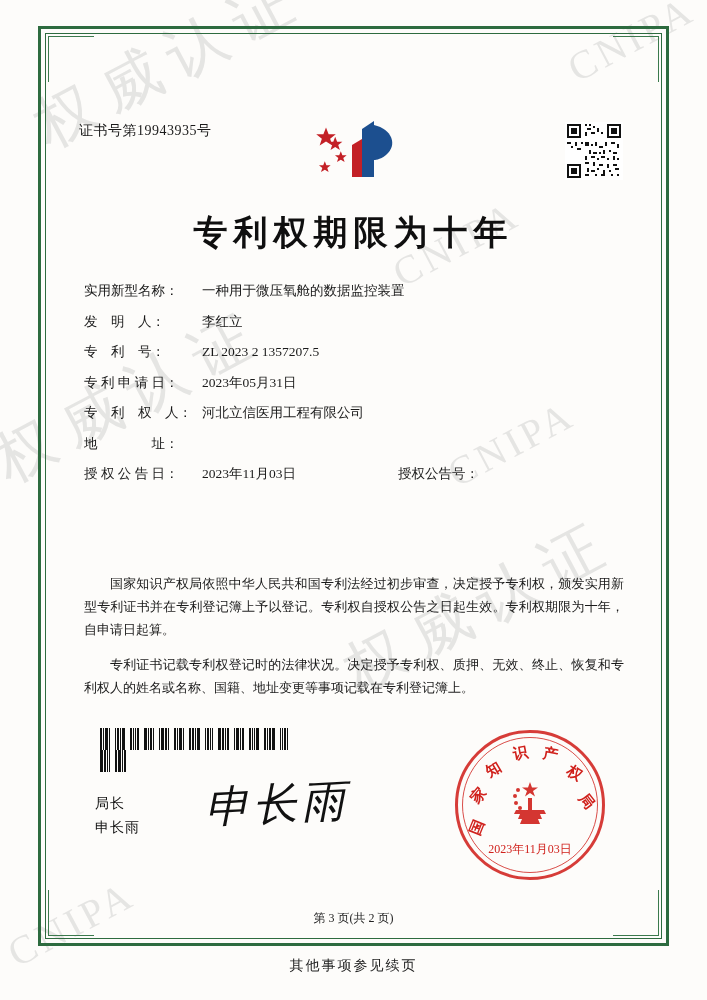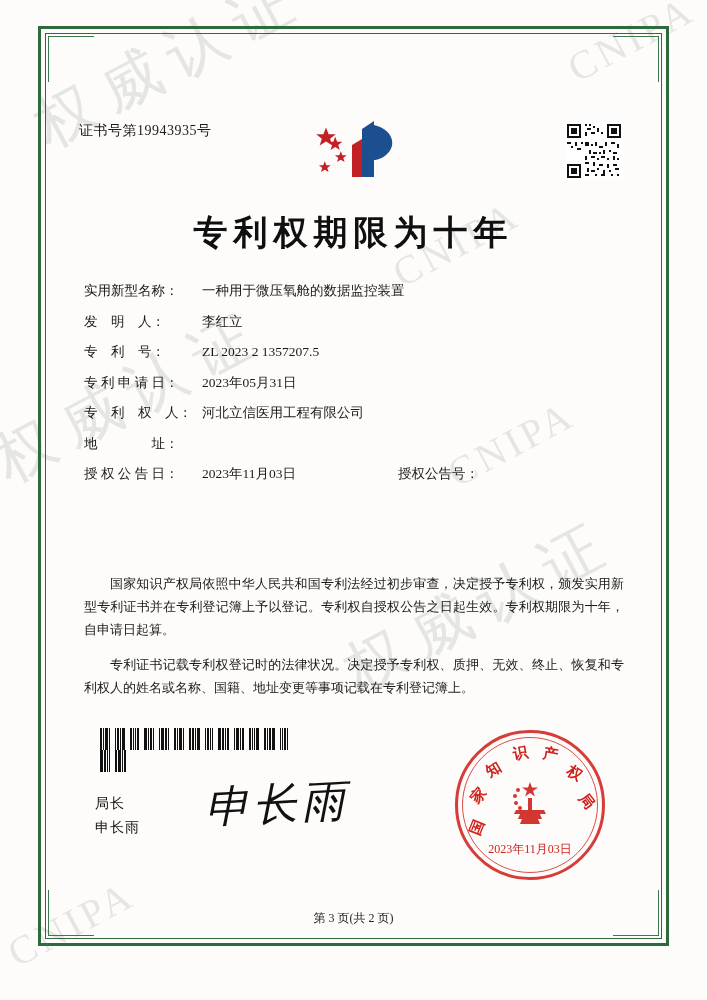--- a/index.html
+++ b/index.html
@@ -452,14 +452,15 @@
           <path d="M20 43 L36 43 L38 48 L18 48 Z"></path>
           <rect x="26" y="22" width="4" height="14"></rect>
         </g>
       </svg>
     </div>
 
     <div class="seal-date">2023年11月03日</div>
   </div>
 
   <div class="page-no">第 3 页(共 2 页)</div>
+  <div class="footer-note">其他事项参见续页</div>
 
 </div>
 
 </body></html>

